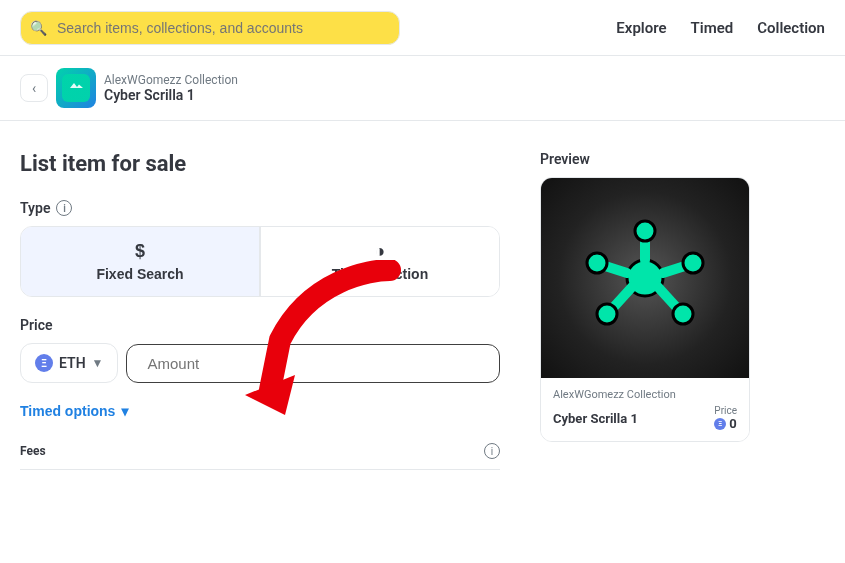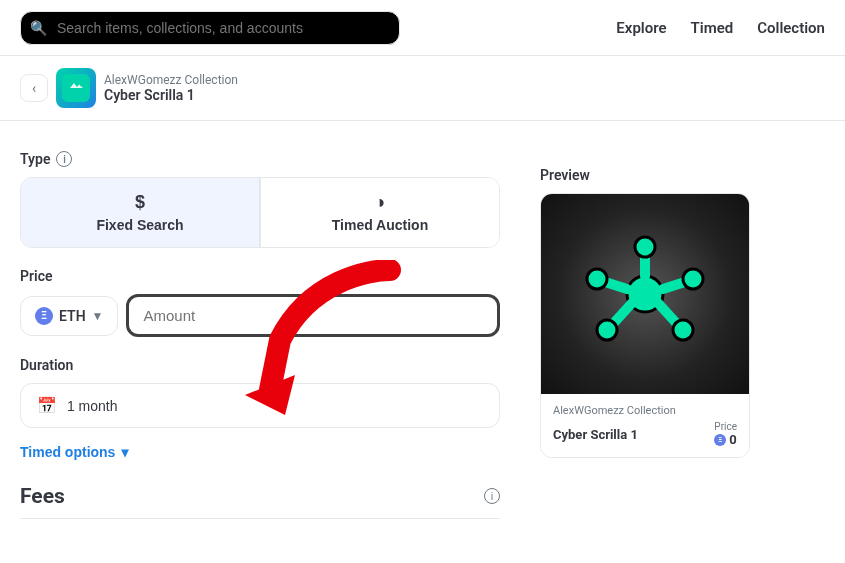--- a/index.html
+++ b/index.html
@@ -39,21 +39,21 @@
       position: relative;
     }
     .search-bar input {
       width: 100%;
       padding: 8px 12px 8px 36px;
       border: 1px solid #e5e8eb;
       border-radius: 12px;
       font-size: 14px;
       color: #707a83;
       outline: none;
-      background: #000000;
+      background: #fde047;
     }
     .search-icon-wrap {
       position: absolute;
       left: 10px;
       top: 50%;
       transform: translateY(-50%);
       color: #707a83;
       font-size: 14px;
     }
     .nav-links {
@@ -212,22 +212,22 @@
       border-radius: 50%;
       display: flex;
       align-items: center;
       justify-content: center;
       color: white;
       font-size: 10px;
     }
     .chevron { font-size: 12px; color: #707a83; margin-left: auto; }
     .amount-input {
       flex: 1;
-      padding: 10px 14px;
-      border: 3px solid #404040;
+      padding: 10px 20px;
+      border: 1px solid #404040;
       border-radius: 12px;
       font-size: 15px;
       color: #707a83;
       outline: none;
     }
 
     
     .duration-section { margin-bottom: 16px; }
     .duration-btn {
       display: flex;
@@ -262,37 +262,36 @@
 
     
     .fees-section { margin-top: 8px; }
     .fees-header {
       display: flex;
       align-items: center;
       justify-content: space-between;
       margin-bottom: 10px;
     }
     .fees-title {
-      font-size: 21px;
+      font-size: 12px;
       font-weight: 700;
       color: #353840;
     }
     .fee-divider {
       border: none;
       border-top: 1px solid #e5e8eb;
       margin: 10px 0;
     }
 
     
     .preview-label {
       font-size: 14px;
       font-weight: 600;
       color: #353840;
       margin-bottom: 10px;
-      margin-top: 16px;
     }
     .preview-card {
       border: 1px solid #e5e8eb;
       border-radius: 12px;
       overflow: hidden;
       width: 210px;
     }
     .preview-image {
       width: 100%;
       height: 200px;
@@ -389,20 +388,21 @@
   </div>
   <div class="breadcrumb-text">
     <span class="breadcrumb-collection">AlexWGomezz Collection</span>
     <span class="breadcrumb-item">Cyber Scrilla 1</span>
   </div>
 </div>
 
 <div class="main-content">
 
   <div class="left-panel">
+    <h1 class="page-title">List item for sale</h1>
 
     <div class="section-label">
       <span>Type</span>
       <span class="info-icon">i</span>
     </div>
     <div class="type-selector">
       <button class="type-option active">
         <span class="type-icon">$</span>
         <span>Fixed Search</span>
       </button>
@@ -419,29 +419,20 @@
       <div class="price-input-row">
         <div class="currency-select">
           <div class="eth-icon">Ξ</div>
           <span>ETH</span>
           <span class="chevron">▼</span>
         </div>
         <input class="amount-input" type="text" placeholder="Amount" style="">
       </div>
     </div>
 
-    <div class="duration-section">
-      <div class="section-label">
-        <span>Duration</span>
-      </div>
-      <button class="duration-btn">
-        <span class="calendar-icon">📅</span>
-        <span>1 month</span>
-      </button>
-    </div>
 
     <button class="more-options-btn">
       <span>Timed options</span>
       <span>▾</span>
     </button>
 
     <div class="fees-section">
       <div class="fees-header">
         <span class="fees-title">Fees</span>
         <span class="info-icon">i</span>

